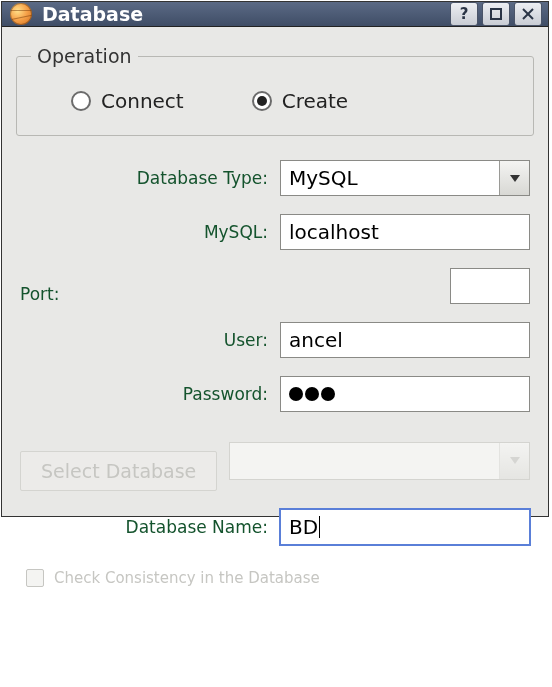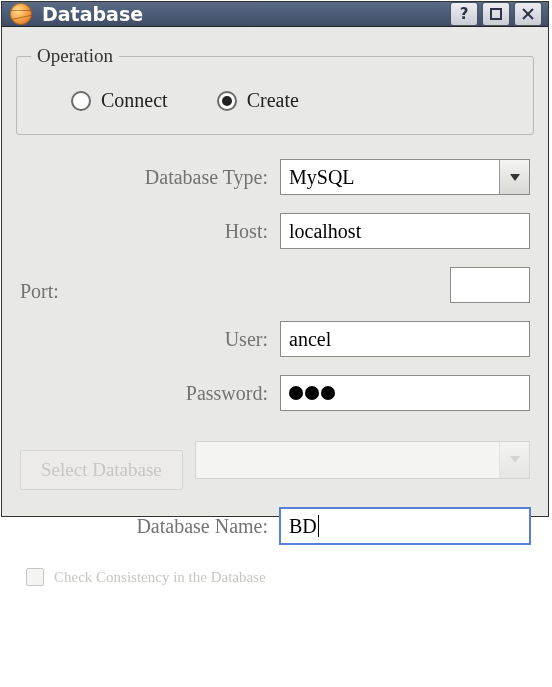--- a/index.html
+++ b/index.html
@@ -71,37 +71,36 @@
     font-weight: bold;
     font-size: 15px;
     cursor: default;
   }
   .tbtn svg { display:block; }
   .content {
     flex: 1;
     padding: 14px 14px 12px 14px;
     display: flex;
     flex-direction: column;
-    font-family: Liberation Serif, serif;
   }
   fieldset.operation {
     border: 1px solid #b8b8b4;
     border-radius: 3px;
     padding: 22px 14px 22px 14px;
     margin: 4px 0 20px 0;
   }
   fieldset.operation legend {
     padding: 0 6px;
     font-size: 19px;
     color: #333;
   }
   .radio-row {
     display: flex;
     align-items: center;
-    gap: 49px;
+    gap: 68px;
     padding-left: 40px;
   }
   .radio-item {
     display: flex;
     align-items: center;
     gap: 10px;
     font-size: 20px;
     color: #222;
   }
   .ring {
@@ -120,22 +119,22 @@
   .form {
     display: grid;
     grid-template-columns: 1fr 250px;
     row-gap: 18px;
     column-gap: 10px;
     align-items: center;
     margin: 4px 4px 0 4px;
   }
   .lbl {
     text-align: right;
-    font-size: 20px;
-    color: #737373;
+    font-size: 17px;
+    color: #14532d;
     padding-right: 2px;
   }
   .field {
     height: 36px;
     border: 1px solid #8a8a86;
     background: #fff;
     padding: 0 8px;
     font-size: 20px;
     display: flex;
     align-items: center;
@@ -272,21 +271,21 @@
     <div class="form">
 
       <div class="lbl">Database Type:</div>
       <div class="field combo">
         <span>MySQL</span>
         <div class="combo-btn">
             <div class="caret"></div>
           </div>
       </div>
 
-      <div class="lbl">Host:</div>
+      <div class="lbl">MySQL:</div>
       <div class="field">
         <span>localhost</span>
       </div>
 
       <div class="port-row">
         <div class="lbl" style="text-align:right">Port:</div>
         <div class="field port">
           <span></span>
         </div>
       </div>

